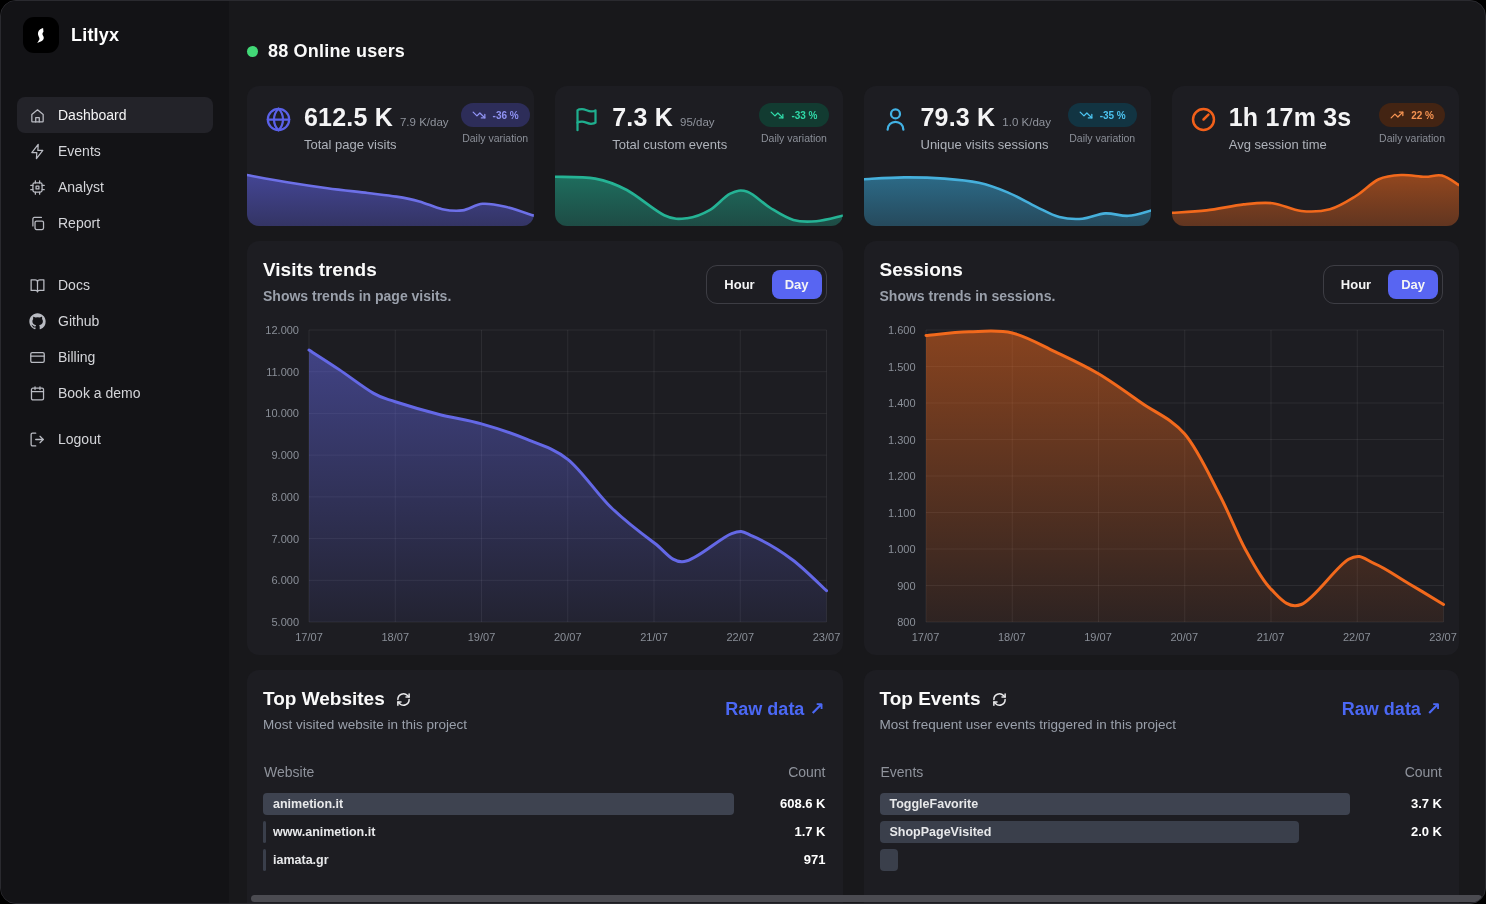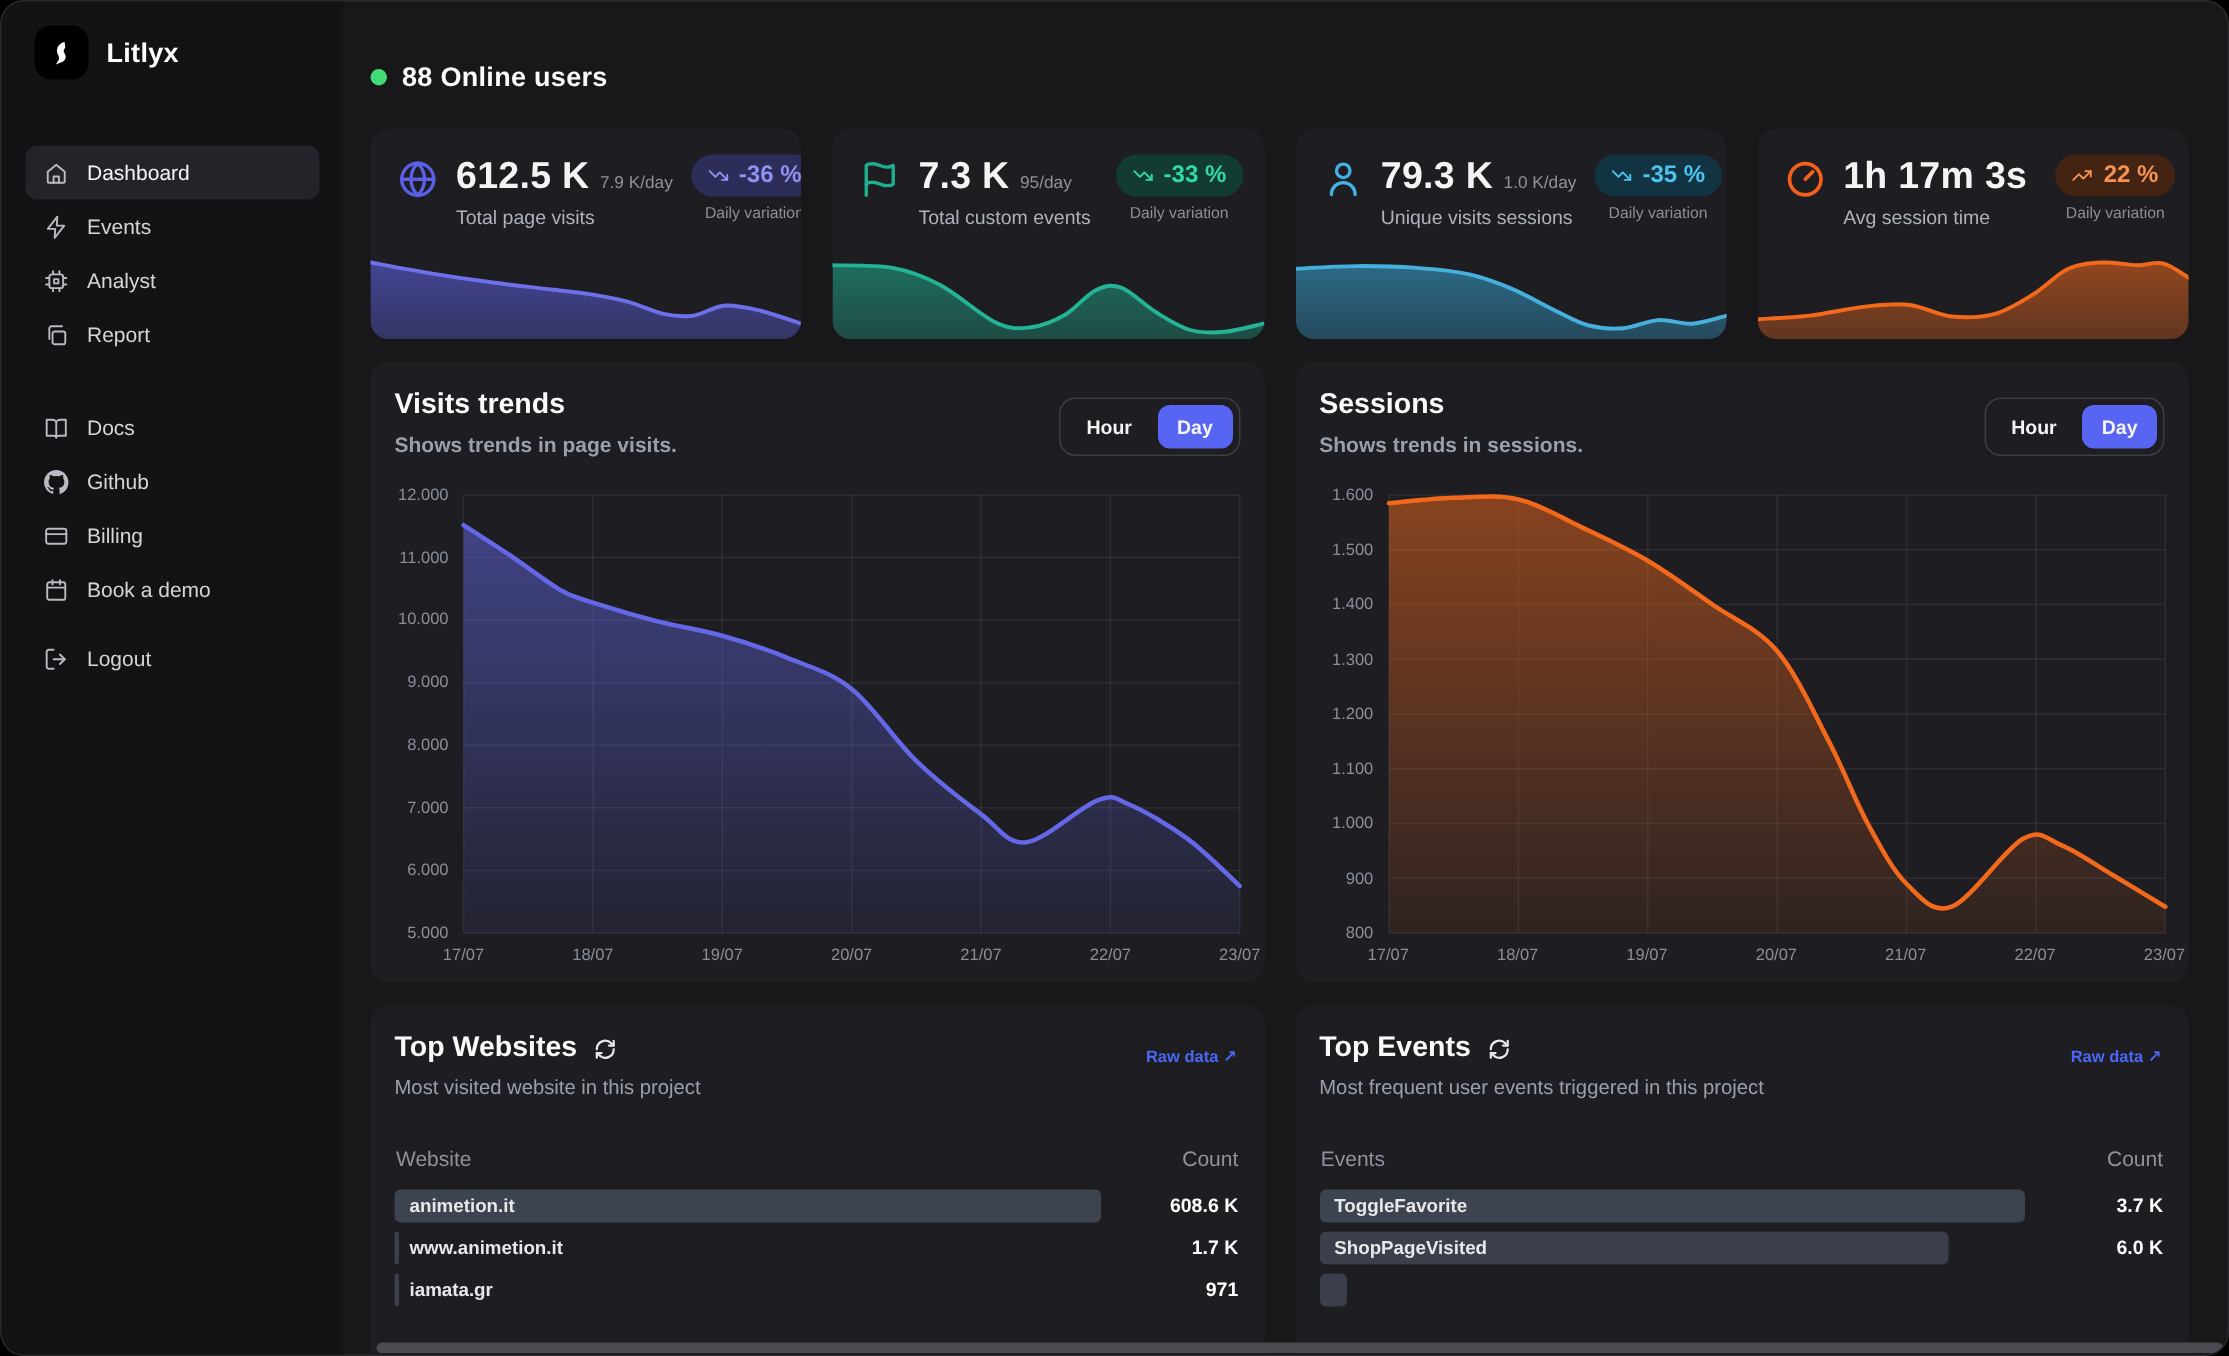--- a/index.html
+++ b/index.html
@@ -31,21 +31,21 @@
   .stat-card{position:relative;height:140px;background:#1d1d22;border-radius:12px;overflow:hidden;}
   .card-top{display:flex;align-items:flex-start;gap:12px;padding:17px 14px 0 18px;}
   .stat-icon{width:27px;height:27px;margin-top:3px;flex:none;}
   .stat-icon svg{width:27px;height:27px;}
   .value-line{display:flex;align-items:baseline;gap:7px;white-space:nowrap;}
   .stat-value{font-size:25px;font-weight:bold;color:#f4f4f5;letter-spacing:.2px;}
   .stat-rate{font-size:11.5px;color:#8f939c;}
   .stat-label{font-size:13px;color:#aeb2ba;margin-top:5px;}
   .badge-block{margin-left:auto;text-align:center;flex:none;}
   .badge{display:inline-flex;align-items:center;gap:7px;padding:5px 11px;border-radius:999px;
-    font-size:16px;font-weight:bold;white-space:nowrap;}
+    font-size:10px;font-weight:bold;white-space:nowrap;}
   .badge svg{width:14px;height:14px;}
   .variation{font-size:10.5px;color:#8b8f98;margin-top:5px;}
   .spark{position:absolute;left:0;right:0;bottom:0;height:60px;}
   .spark svg{display:block;width:100%;height:100%;}
   
   .charts-grid{display:grid;grid-template-columns:1fr 1fr;gap:21px;margin-top:15px;}
   .chart-card{height:414px;background:#1d1d22;border-radius:12px;padding:18px 16px;box-sizing:border-box;}
   .chart-head{display:flex;justify-content:space-between;align-items:flex-end;}
   .chart-title{font-size:19px;font-weight:bold;color:#fafafa;}
   .chart-sub{font-size:14px;color:#9aa0ab;margin-top:7px;font-weight:bold;}
@@ -60,21 +60,21 @@
   .x-axis{position:relative;height:18px;margin-top:9px;}
   .x-tick{position:absolute;transform:translateX(-50%);font-size:11px;color:#8a8f98;white-space:nowrap;}
   
   .tables-grid{display:grid;grid-template-columns:1fr 1fr;gap:21px;margin-top:15px;}
   .table-card{position:relative;height:300px;background:#1d1d22;border-radius:12px;padding:18px 16px;box-sizing:border-box;overflow:hidden;}
   .table-title-row{display:flex;align-items:center;gap:11px;}
   .table-title{font-size:19px;font-weight:bold;color:#fafafa;}
   .refresh{color:#e8e8ea;display:flex;cursor:pointer;}
   .refresh svg{width:15px;height:15px;}
   .table-sub{font-size:13.5px;color:#9aa0ab;margin-top:7px;}
-  .raw-link{position:absolute;right:18px;top:28px;font-size:11px;font-weight:bold;color:#4b68f5;cursor:pointer;}
+  .raw-link{position:absolute;right:18px;top:28px;font-size:18px;font-weight:bold;color:#4b68f5;cursor:pointer;}
   .cols{display:flex;justify-content:space-between;margin-top:32px;font-size:14px;color:#8f939c;padding:0 1px;}
   .rows{margin-top:13px;}
   .rank-row{position:relative;height:22px;margin-bottom:6px;}
   .rank-bar{position:absolute;left:0;top:0;height:22px;border-radius:4px;background:#3a3f4b;min-width:3px;}
   .rank-row:first-child .rank-bar{background:#3e4350;}
   .rank-label{position:absolute;left:10px;top:0;line-height:22px;font-size:12.5px;font-weight:bold;color:#e7e8ea;}
   .rank-count{position:absolute;right:1px;top:0;line-height:22px;font-size:13px;font-weight:bold;color:#fff;}
   
   .hscrollbar{position:absolute;left:250px;right:3px;bottom:1px;height:7px;border-radius:4px;background:#4b4b51;z-index:30;}
   svg{overflow:visible;}
@@ -537,21 +537,21 @@
         </div>
         <div class="rows">
           <div class="rank-row">
               <span class="rank-bar" style="width: 83.5%;"></span>
               <span class="rank-label">ToggleFavorite</span>
               <span class="rank-count">3.7 K</span>
             </div>
           <div class="rank-row">
               <span class="rank-bar" style="width: 74.473%;"></span>
               <span class="rank-label">ShopPageVisited</span>
-              <span class="rank-count">6.0 K</span>
+              <span class="rank-count">2.0 K</span>
             </div>
           <div class="rank-row">
               <span class="rank-bar" style="width: 3.2723%;"></span>
               <span class="rank-label"></span>
               <span class="rank-count"></span>
             </div>
         </div>
       </div>
     </div>
   </main>

